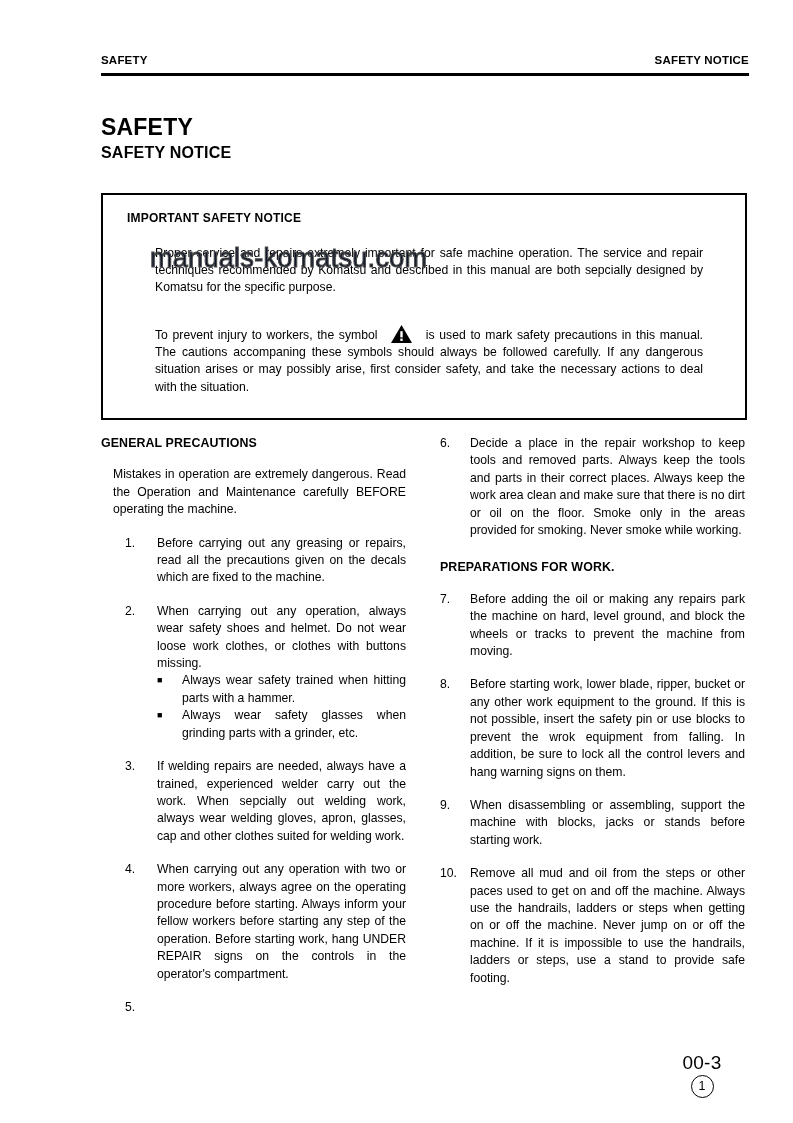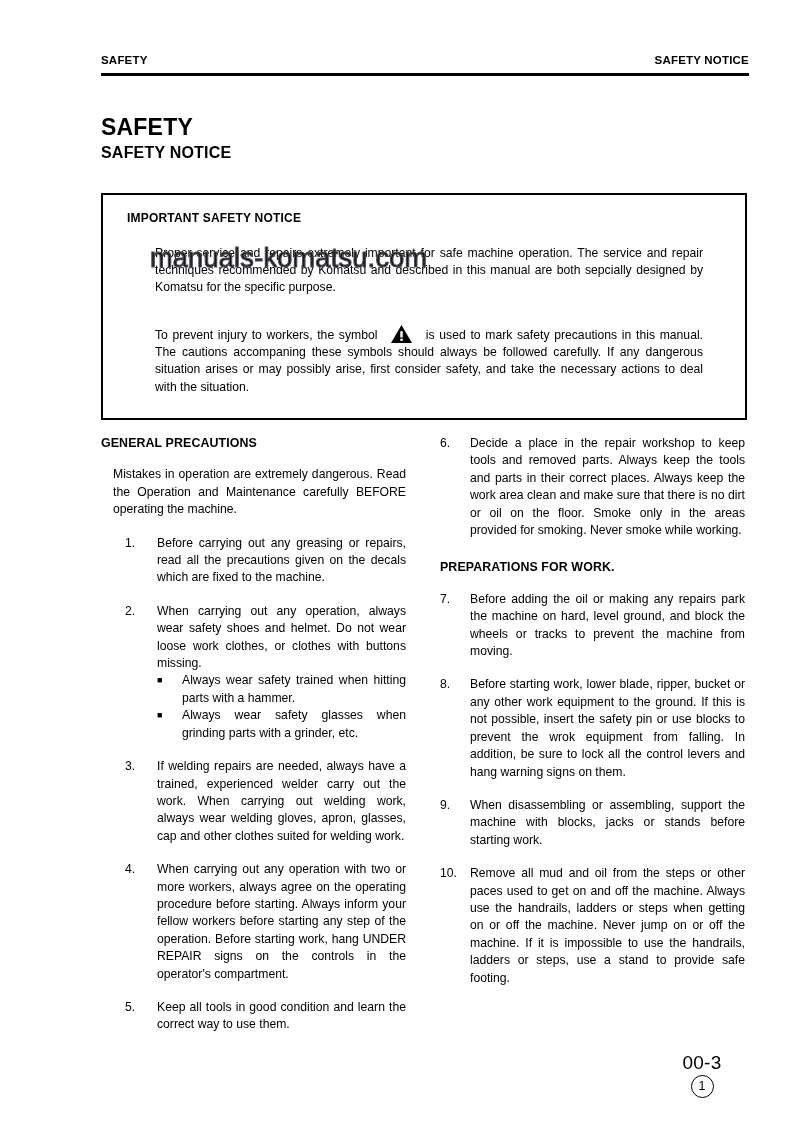--- a/index.html
+++ b/index.html
@@ -259,29 +259,28 @@
             <span>Always wear safety trained when hitting parts with a hammer.</span>
           </li>
           <li>
             <span class="bullet">■</span>
             <span>Always wear safety glasses when grinding parts with a grinder, etc.</span>
           </li>
         </ul>
       </li>
       <li>
         <span class="num">3.</span>
-        <span>If welding repairs are needed, always have a trained, experienced welder carry out the work. When carrying out welding work, always wear welding gloves, apron, glasses, cap and other clothes suited for welding work.</span>
+        <span>If welding repairs are needed, always have a trained, experienced welder carry out the work. When sepcially out welding work, always wear welding gloves, apron, glasses, cap and other clothes suited for welding work.</span>
       </li>
       <li>
         <span class="num">4.</span>
         <span>When carrying out any operation with two or more workers, always agree on the operating procedure before starting. Always inform your fellow workers before starting any step of the operation. Before starting work, hang UNDER REPAIR signs on the controls in the operator's compartment.</span>
       </li>
       <li>
         <span class="num">5.</span>
-        <span>Keep all tools in good condition and learn the correct way to use them.</span>
       </li>
     </ol>
   </div>
 
   <div class="col col-right">
     <ol class="num-list">
       <li>
         <span class="num">6.</span>
         <span>Decide a place in the repair workshop to keep tools and removed parts. Always keep the tools and parts in their correct places. Always keep the work area clean and make sure that there is no dirt or oil on the floor. Smoke only in the areas provided for smoking. Never smoke while working.</span>
       </li>

